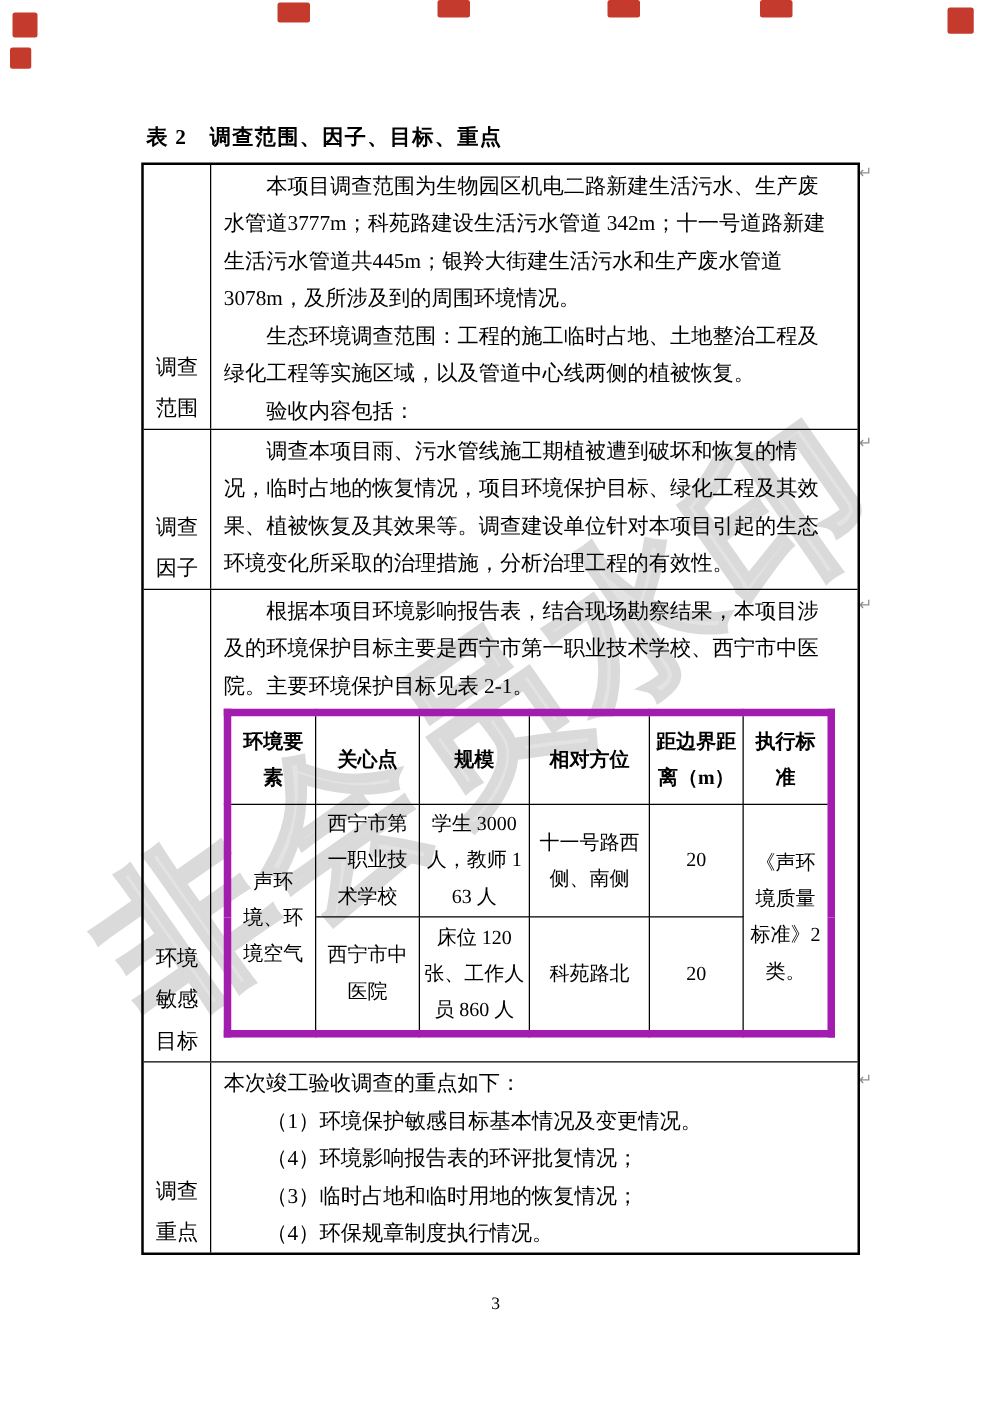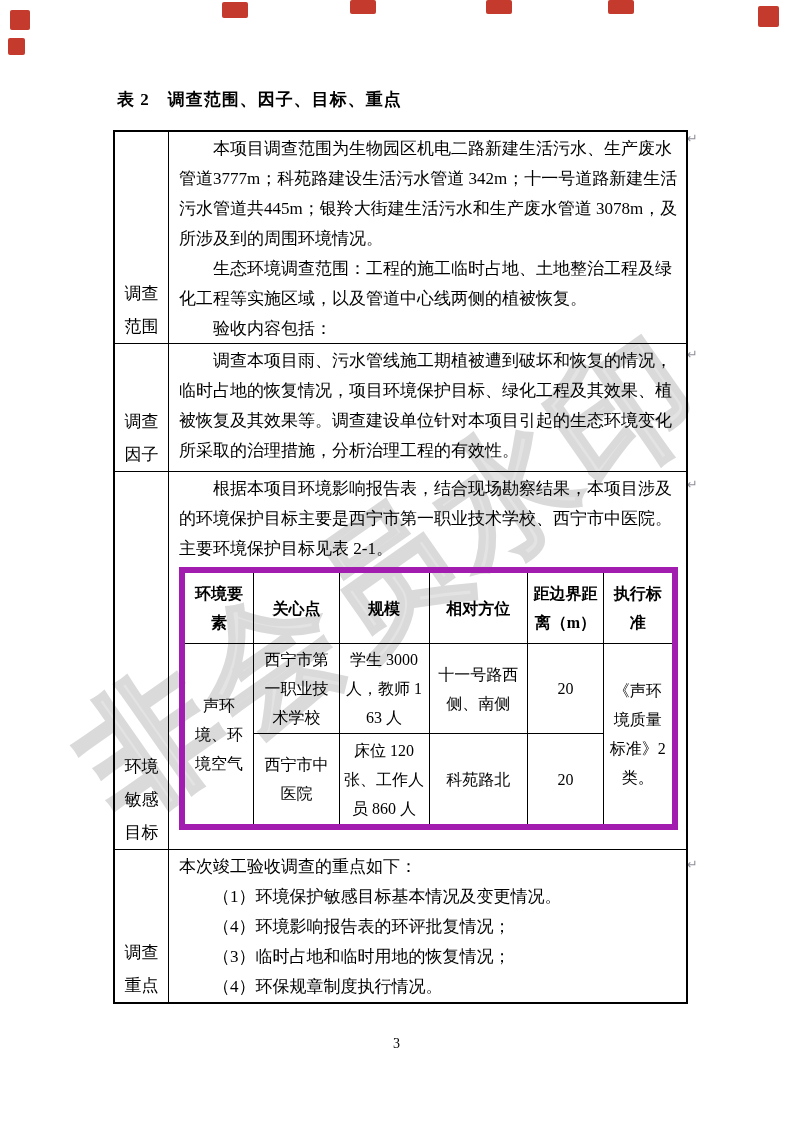--- a/index.html
+++ b/index.html
@@ -16,39 +16,39 @@
     font-size:138px;font-weight:bold;letter-spacing:6px;white-space:nowrap;
     color:rgba(255,255,255,0);
     -webkit-text-stroke:3px #dadada;
     text-shadow:0 0 1px #e3e3e3;
     pointer-events:none;
   }
   
   .stamp{position:absolute;background:#c43b2e;border-radius:2px;z-index:2;}
   
   .doc-title{
-    position:absolute;left:117px;top:88px;z-index:1;
+    position:absolute;left:117px;top:98px;z-index:1;
     font-size:17px;font-weight:bold;letter-spacing:1px;
   }
   
   .outer{
     position:absolute;left:113px;top:130px;width:571px;z-index:1;
     border:2px solid #000;background:transparent;
   }
   .orow{display:flex;border-bottom:1px solid #000;}
   .orow:last-child{border-bottom:none;}
   .label-cell{
     width:53px;flex:0 0 53px;border-right:1px solid #000;
     display:flex;align-items:flex-end;justify-content:center;
   }
   .label-text{
     width:35px;font-size:17px;line-height:33px;text-align:center;
     word-break:break-all;
   }
-  .content-cell{flex:1;padding:2px 8px 0 10px;font-size:17px;line-height:30px;}
+  .content-cell{flex:1;padding:2px 18px 0 10px;font-size:17px;line-height:30px;}
   .content-cell p{margin:0;}
   .indent{text-indent:2em;}
   .h-r1{height:211px;}
   .h-r2{height:127px;}
   .h-r3{height:377px;}
   .h-r4{height:152px;}
   
   .inner-title{
     text-align:center;font-weight:bold;font-size:16px;line-height:30px;margin-top:2px;
   }

